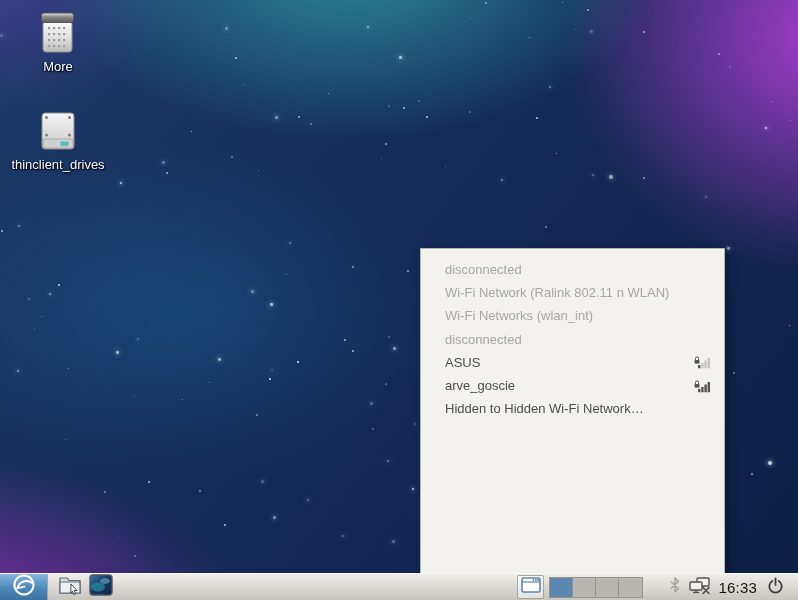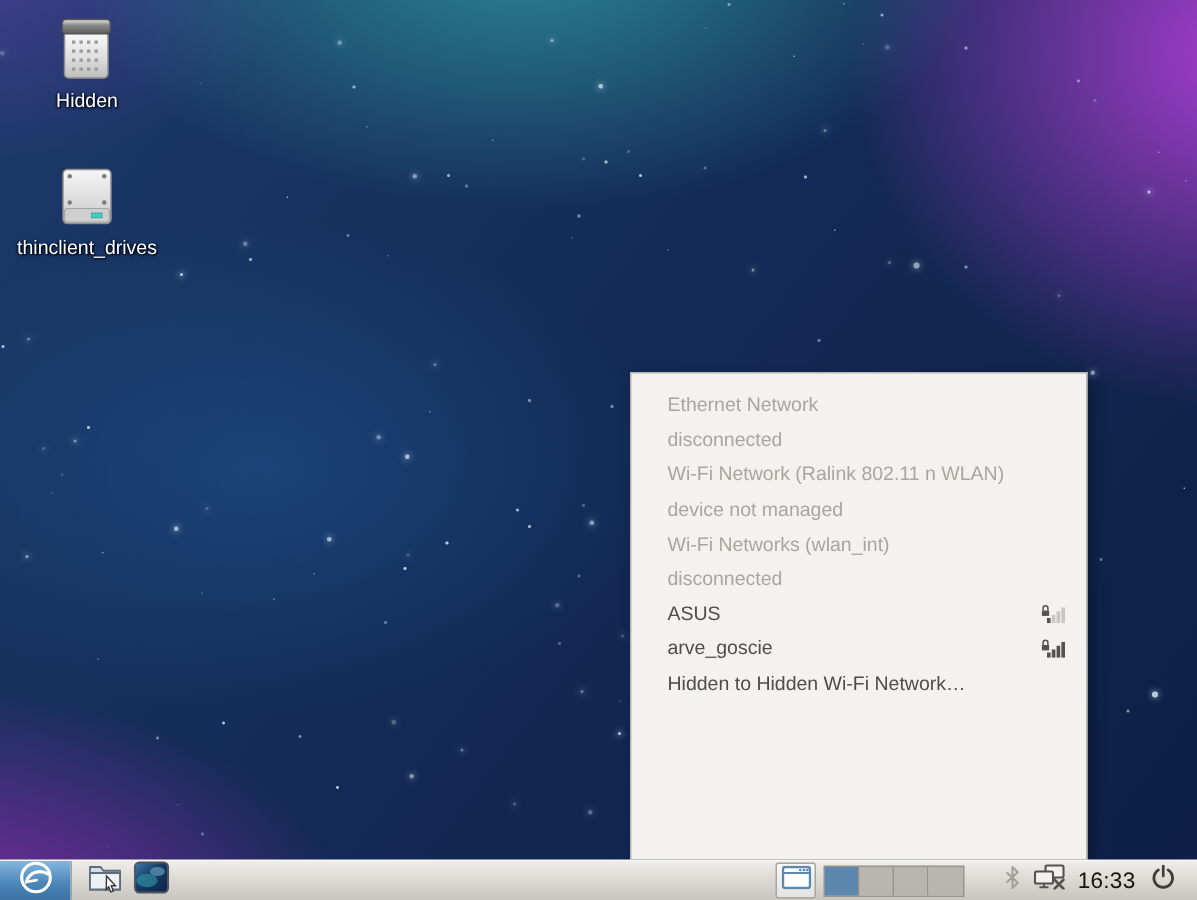--- a/index.html
+++ b/index.html
@@ -243,21 +243,21 @@
             <rect x="18" y="29" width="2.2" height="2.2"></rect>
             <rect x="23" y="29" width="2.2" height="2.2"></rect>
             <rect x="28" y="29" width="2.2" height="2.2"></rect>
           <rect x="13" y="35" width="2.2" height="2.2"></rect>
             <rect x="18" y="35" width="2.2" height="2.2"></rect>
             <rect x="23" y="35" width="2.2" height="2.2"></rect>
             <rect x="28" y="35" width="2.2" height="2.2"></rect>
         </g>
       </svg>
     </span>
-    <span class="desk-label">Hidden</span>
+    <span class="desk-label">More</span>
   </div>
 
   <div class="desk-icon" id="icon-drives">
     <span class="glyph">
       <svg viewBox="0 0 46 46" width="46" height="46">
         <defs>
           <linearGradient id="dbody" x1="0" y1="0" x2="0" y2="1">
             <stop offset="0" stop-color="#f6f6f6"></stop>
               <stop offset="0.65" stop-color="#d9d9d9"></stop>
               <stop offset="1" stop-color="#bfbfbf"></stop>
@@ -270,30 +270,24 @@
         <circle cx="34.5" cy="9.5" r="1.5" fill="#7d7d7d"></circle>
         <circle cx="11.5" cy="27" r="1.5" fill="#7d7d7d"></circle>
         <circle cx="34.5" cy="27" r="1.5" fill="#7d7d7d"></circle>
       </svg>
     </span>
     <span class="desk-label">thinclient_drives</span>
   </div>
 
   <div class="net-menu" id="net-menu">
       <div class="menu-item disabled">
-        <span class="menu-label">Ethernet Network</span>
-      </div>
-      <div class="menu-item disabled">
         <span class="menu-label">disconnected</span>
       </div>
       <div class="menu-item disabled">
         <span class="menu-label">Wi-Fi Network (Ralink 802.11 n WLAN)</span>
-      </div>
-      <div class="menu-item disabled">
-        <span class="menu-label">device not managed</span>
       </div>
       <div class="menu-item disabled">
         <span class="menu-label">Wi-Fi Networks (wlan_int)</span>
       </div>
       <div class="menu-item disabled">
         <span class="menu-label">disconnected</span>
       </div>
       <div class="menu-item">
         <span class="menu-label">ASUS</span>
         <span class="menu-right">

